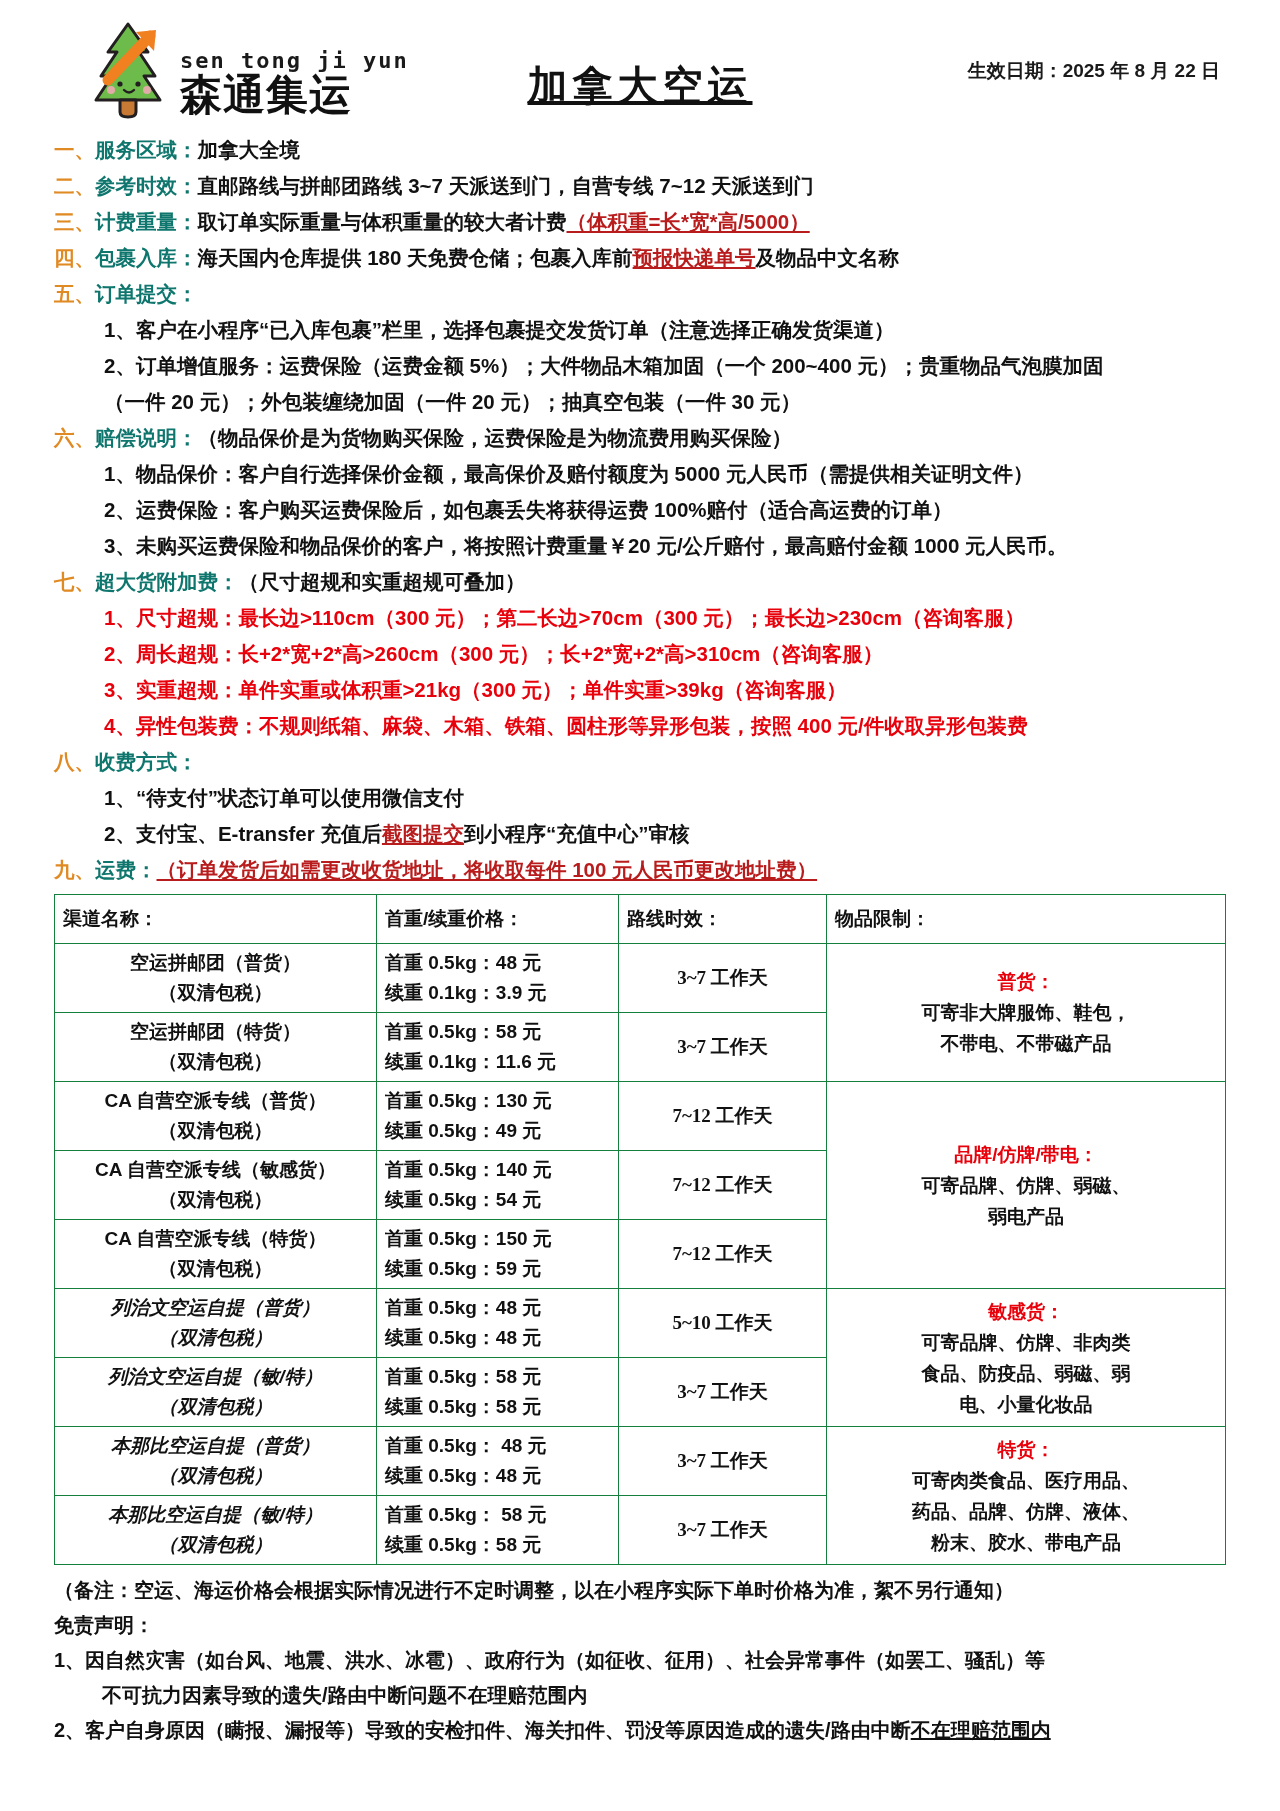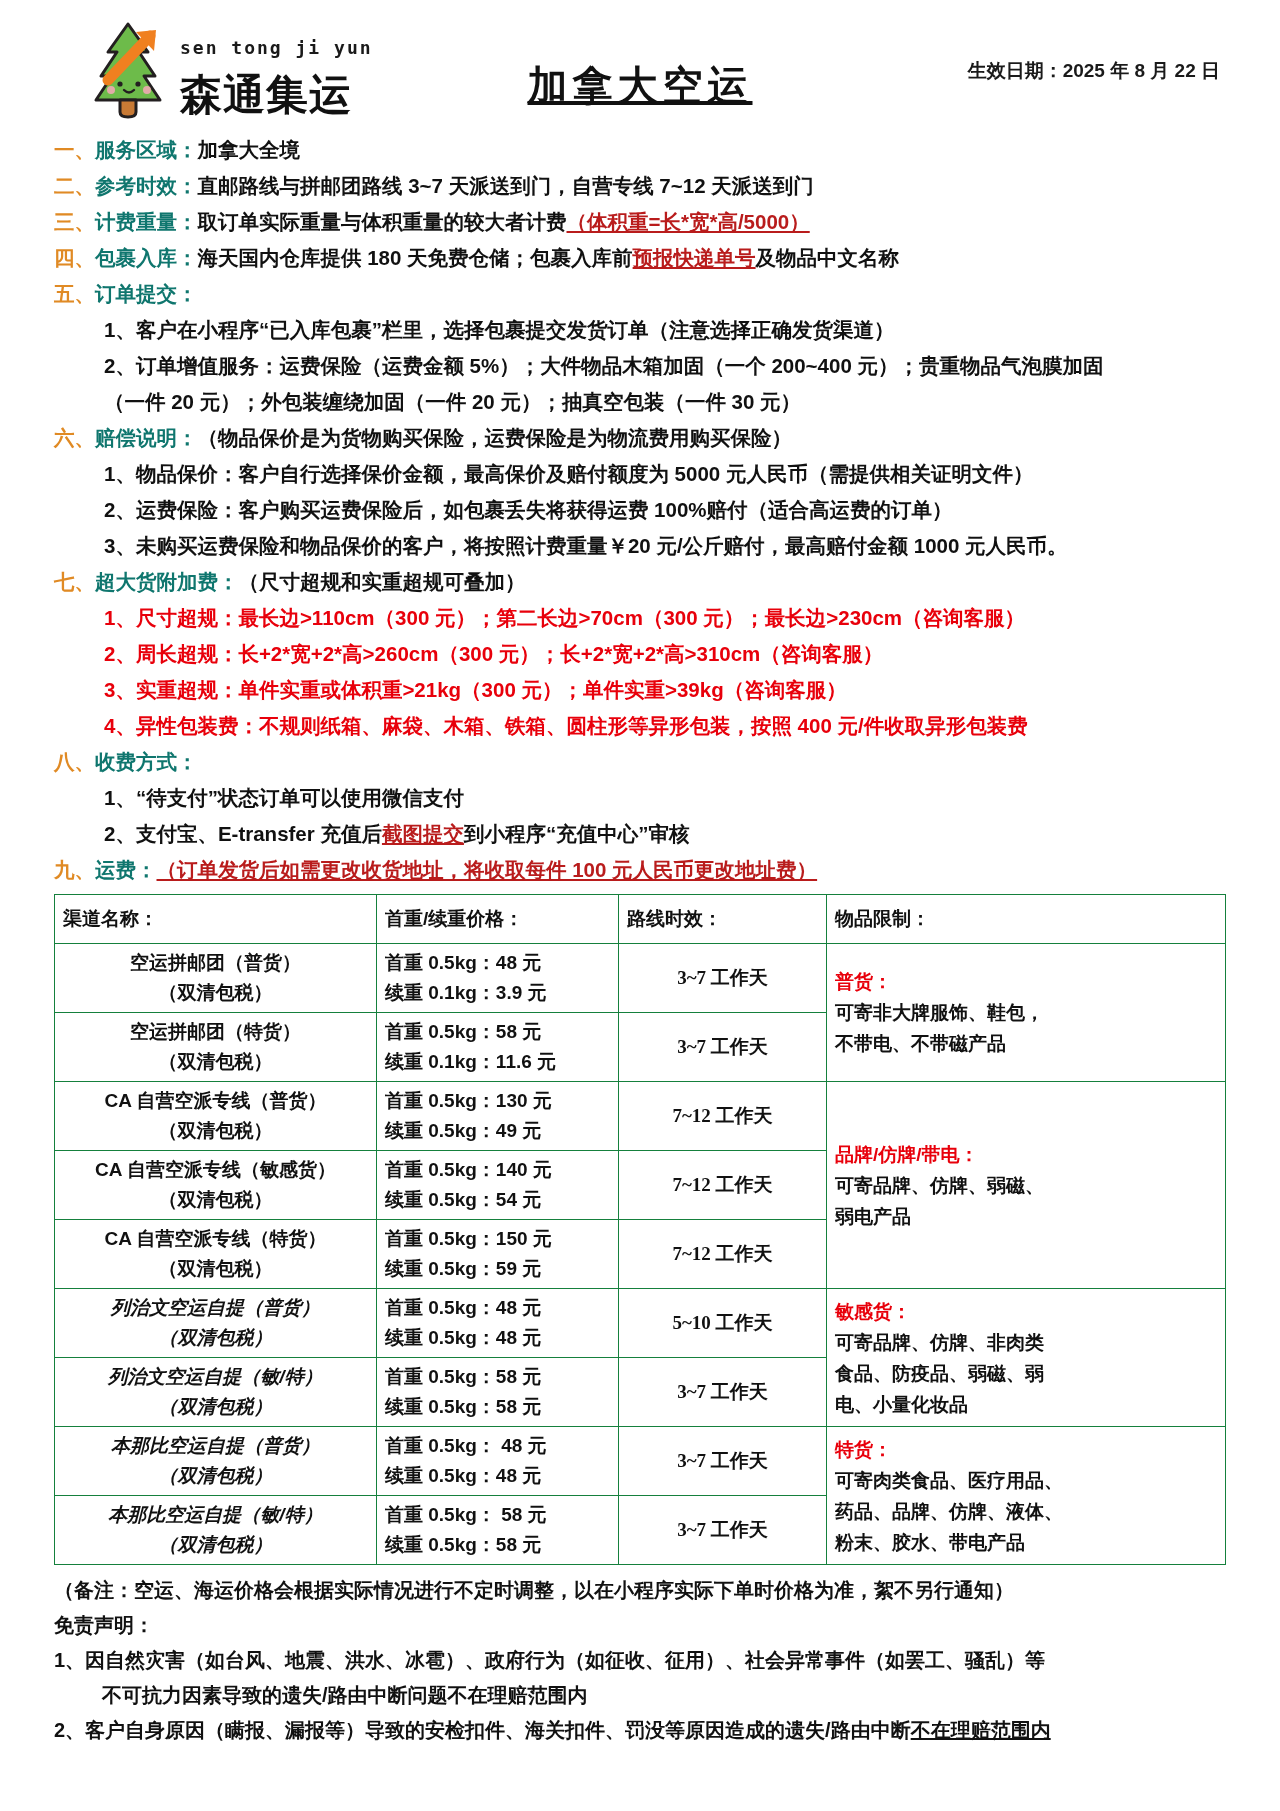--- a/index.html
+++ b/index.html
@@ -30,26 +30,26 @@
   }
   .tree-mark{
     width:92px;height:104px;position:relative;
   }
   .logo-text{
     margin-left:4px;
     margin-bottom:6px;
     line-height:1;
   }
   .logo-pinyin{
-    font-size:18px;
+    font-size:22px;
     letter-spacing:2px;
     font-weight:700;
     color:#1a1a1a;
     font-family:"DejaVu Sans Mono","Liberation Mono",monospace;
-    margin-bottom:17px;
+    margin-bottom:2px;
   }
   .logo-cn{
     font-size:42px;
     font-weight:900;
     letter-spacing:1px;
     color:#111;
   }
   .doc-title{
     position:absolute;
     left:0; right:0; top:44px;
@@ -121,20 +121,21 @@
   }
   td.days{
     text-align:center;
     font-family:Liberation Serif, serif;
   }
   td.limits{
     vertical-align:top;
     line-height:31px;
     padding-top:6px;
     font-size:19px;
+    text-align:center;
   }
   .lim-h{color:#E8000B;font-weight:700;}
   .chan-red{color:#E8000B;font-style:italic;}
 
   
   .footer{margin-top:8px;}
   .footer .line{font-size:20px;line-height:35px;}
   .uline{text-decoration:underline;}
   .f-hang{padding-left:48px;}
 </style>

